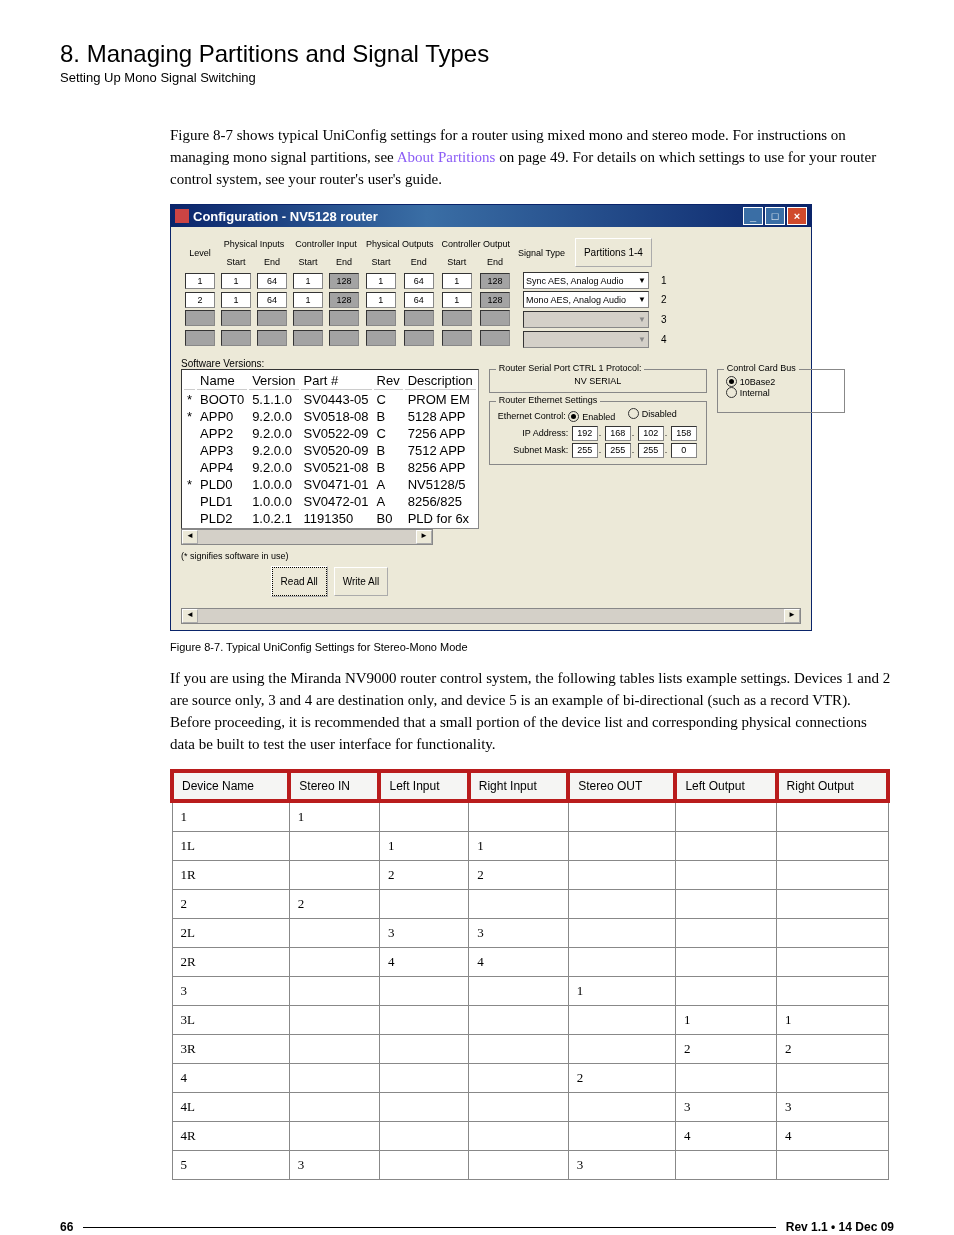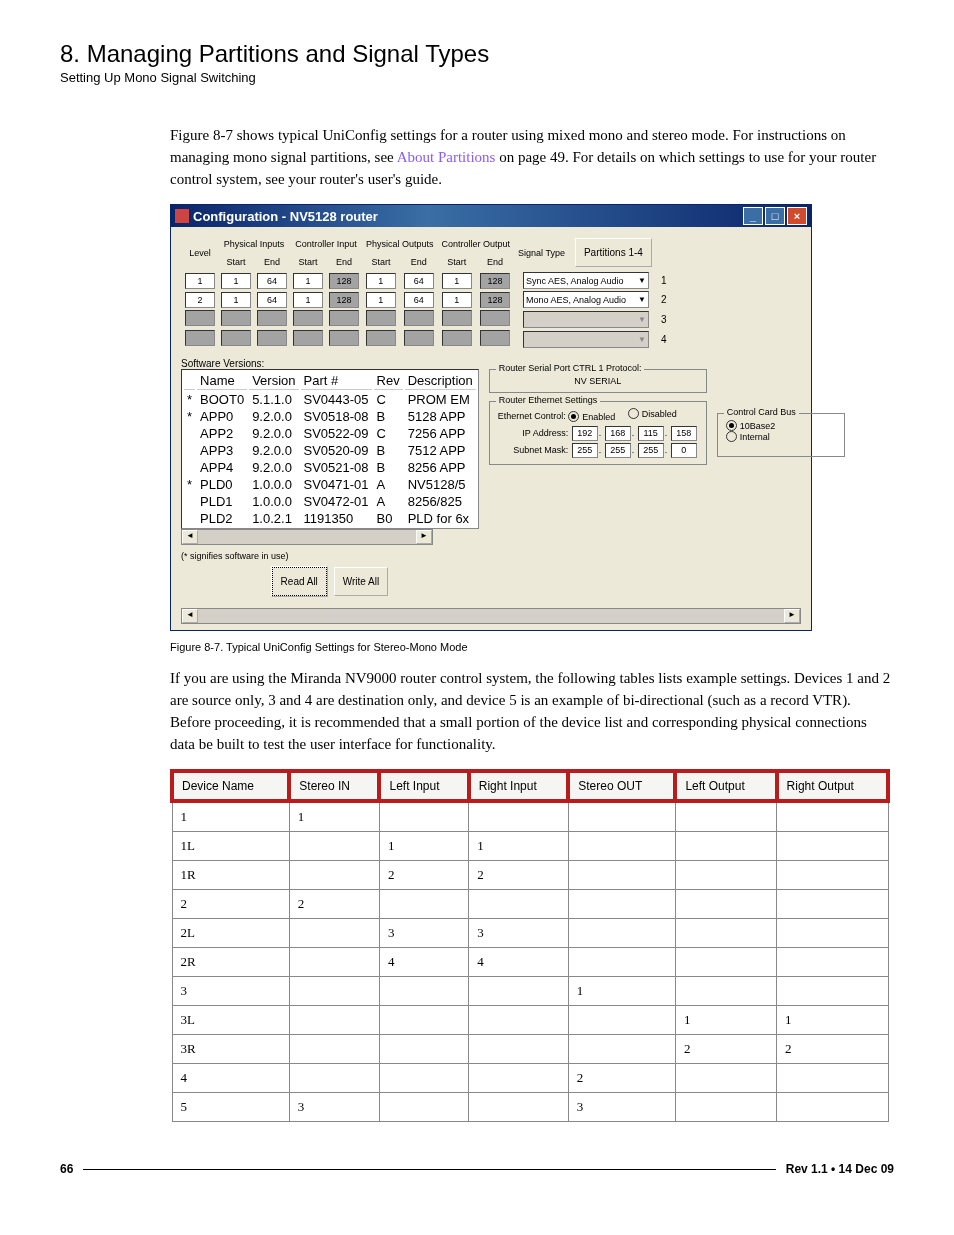--- a/index.html
+++ b/index.html
@@ -337,34 +337,34 @@
                     </span>
                   <span class="radio">
                       <span class="r"></span>
                       <span>Disabled</span>
                     </span>
                 </div>
                 <div style="text-align:right; margin-top:4px;">
                   <span>IP Address:</span>
                   <span class="ip-in">192</span>.
                   <span class="ip-in">168</span>.
-                  <span class="ip-in">115</span>.
+                  <span class="ip-in">102</span>.
                   <span class="ip-in">158</span>
                 </div>
                 <div style="text-align:right; margin-top:2px;">
                   <span>Subnet Mask:</span>
                   <span class="ip-in">255</span>.
                   <span class="ip-in">255</span>.
                   <span class="ip-in">255</span>.
                   <span class="ip-in">0</span>
                 </div>
               </div>
             </div>
 
-            <div class="fgroup" style="width:110px; height:30px;margin-top:44px;">
+            <div class="fgroup" style="width:110px; height:30px;">
               <span class="legend">Control Card Bus</span>
               <span class="radio">
                   <span class="r on"></span>
                   <span>10Base2</span>
                 </span>
               <span class="radio">
                   <span class="r"></span>
                   <span>Internal</span>
                 </span>
             </div>
@@ -480,20 +480,38 @@
       <tr>
         <td>4</td>
         <td></td>
         <td></td>
         <td></td>
         <td>2</td>
         <td></td>
         <td></td>
       </tr>
       <tr>
+        <td>4L</td>
+        <td></td>
+        <td></td>
+        <td></td>
+        <td></td>
+        <td>3</td>
+        <td>3</td>
+      </tr>
+      <tr>
+        <td>4R</td>
+        <td></td>
+        <td></td>
+        <td></td>
+        <td></td>
+        <td>4</td>
+        <td>4</td>
+      </tr>
+      <tr>
         <td>5</td>
         <td>3</td>
         <td></td>
         <td></td>
         <td>3</td>
         <td></td>
         <td></td>
       </tr>
     </tbody>
 </table>

